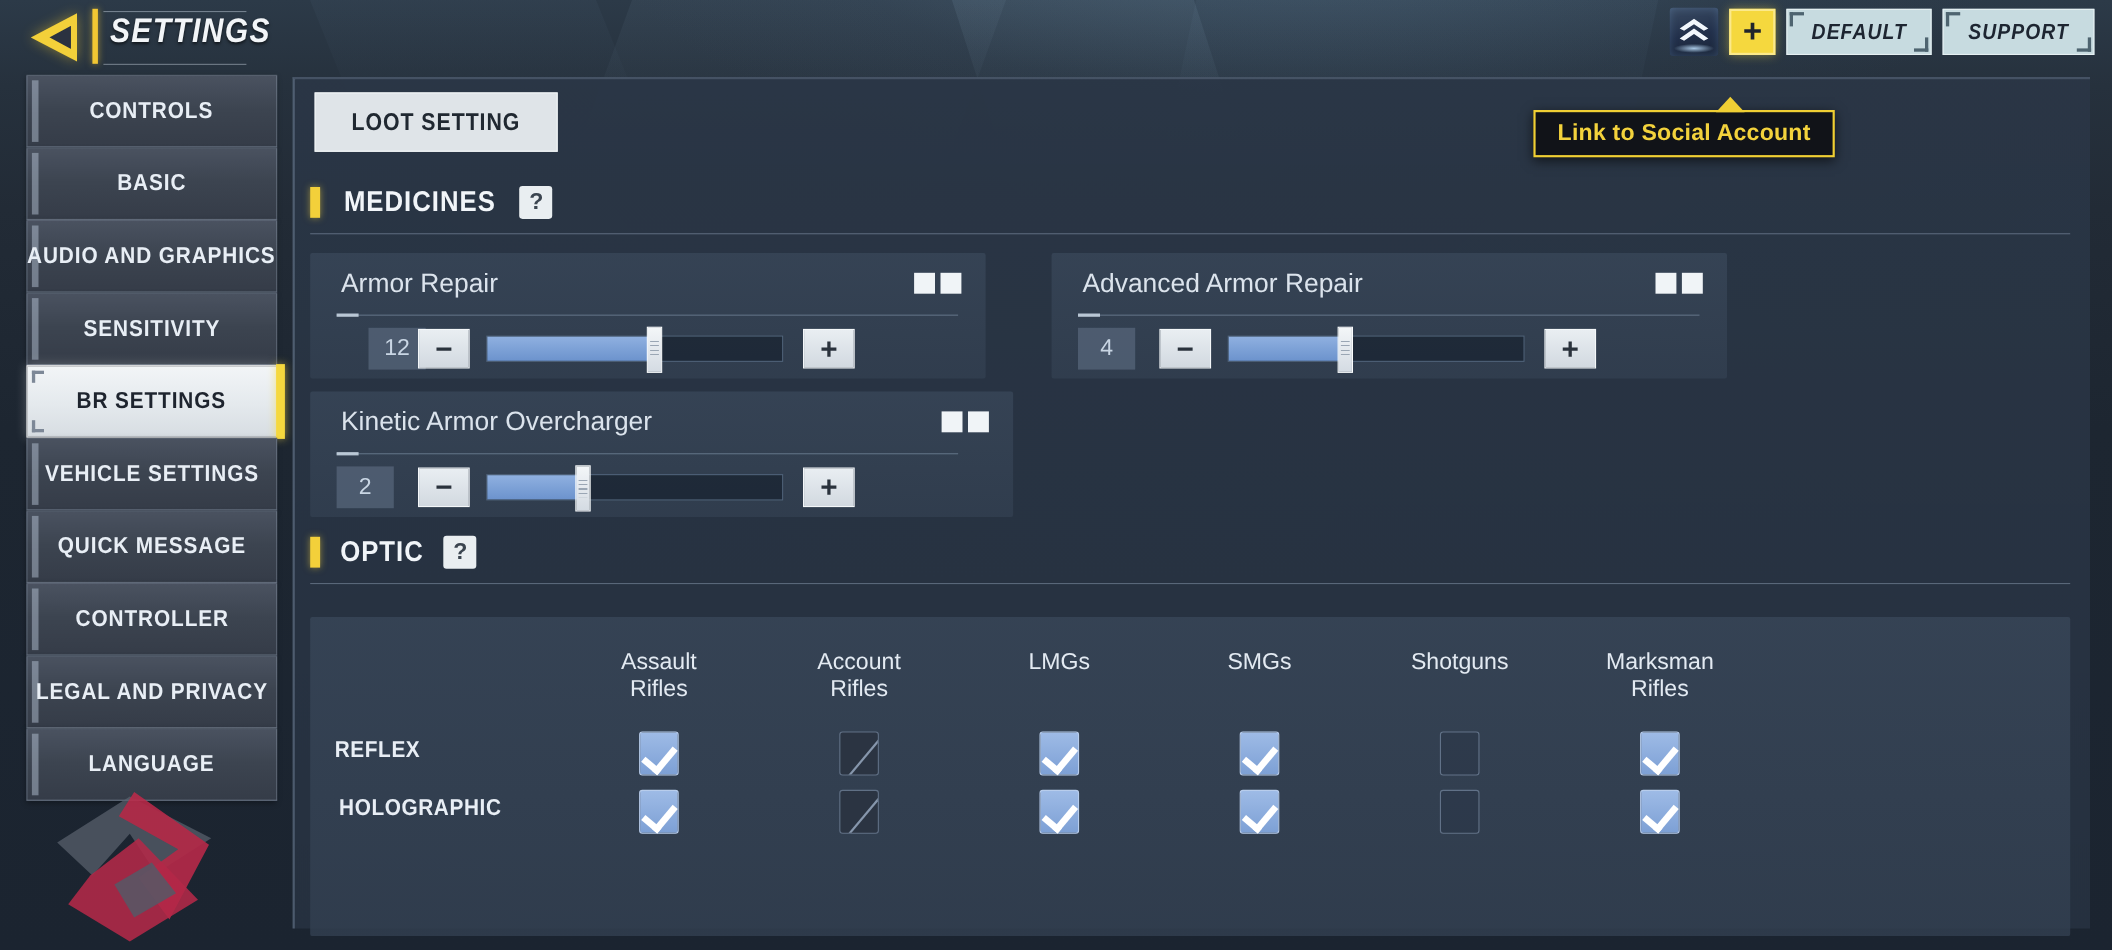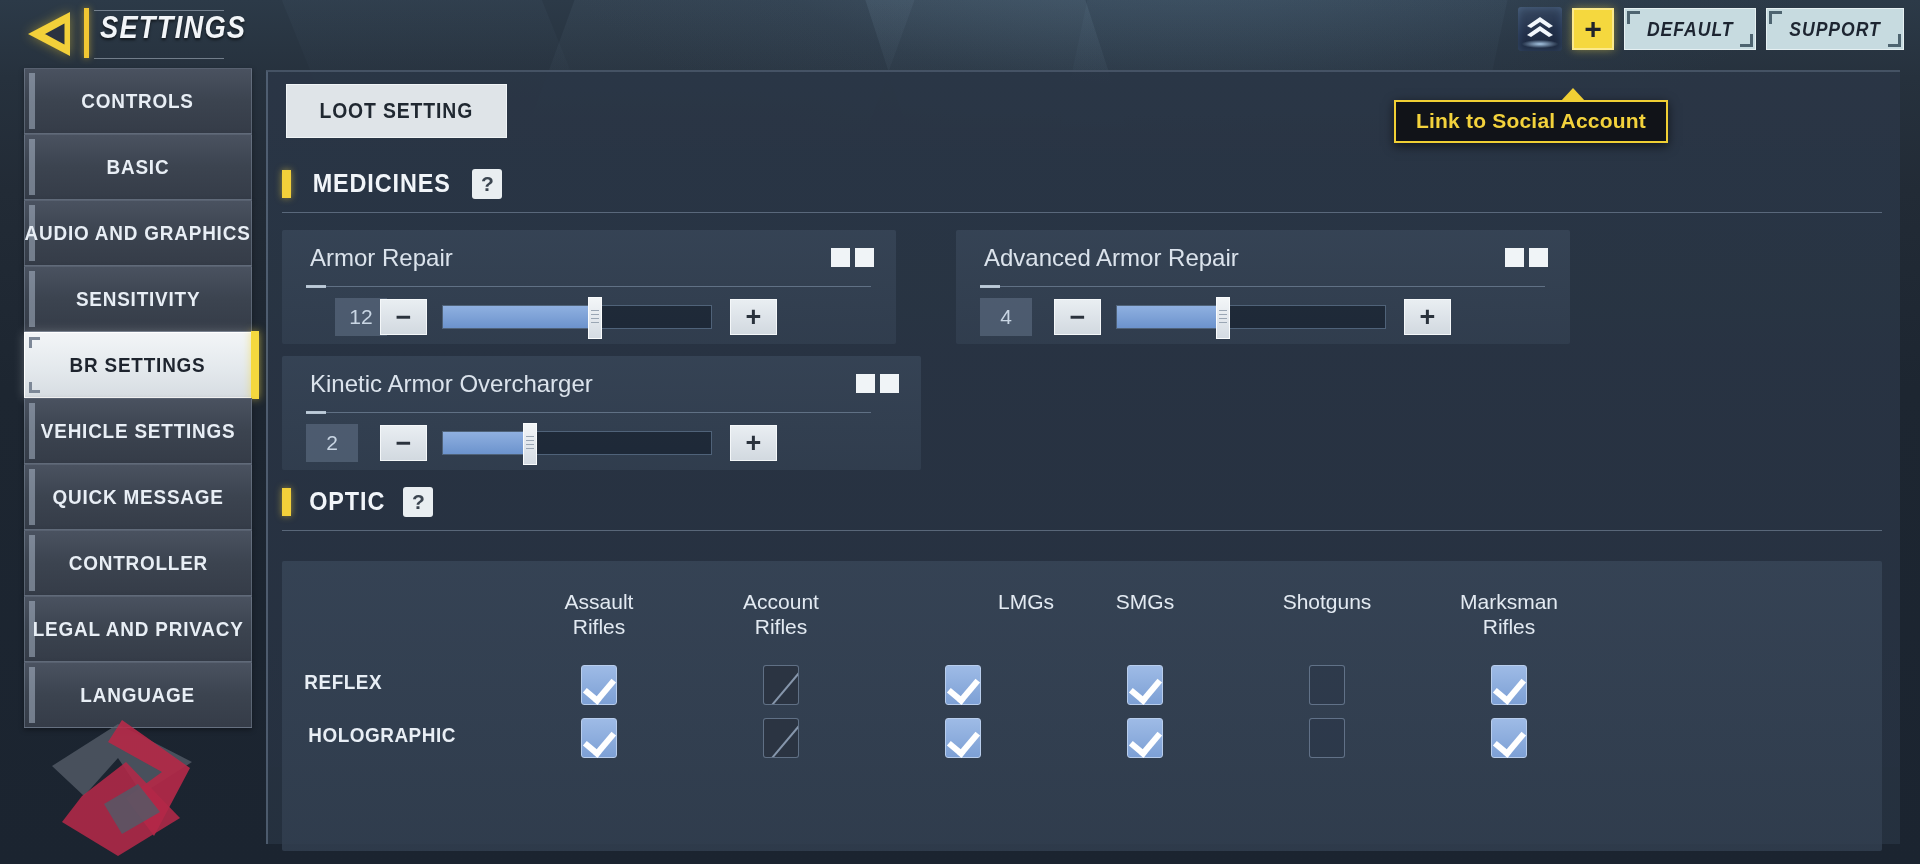--- a/index.html
+++ b/index.html
@@ -442,21 +442,21 @@
     <div class="card" style="left:14px; top:489px; width:1600px; height:290px;padding-left:29px;">
       <div class="optic-table" id="optic-table">
           <div class="col-head" style="left: 226px; top: 28px; width: 182px;">
             <div>Assault</div>
             <div>Rifles</div>
           </div>
           <div class="col-head" style="left: 408px; top: 28px; width: 182px;">
             <div>Account</div>
             <div>Rifles</div>
           </div>
-          <div class="col-head" style="left: 590px; top: 28px; width: 182px; text-align: right;">
+          <div class="col-head" style="left: 590px; top: 28px; width: 182px;">
             <div>LMGs</div>
           </div>
           <div class="col-head" style="left: 772px; top: 28px; width: 182px;">
             <div>SMGs</div>
           </div>
           <div class="col-head" style="left: 954px; top: 28px; width: 182px;">
             <div>Shotguns</div>
           </div>
           <div class="col-head" style="left: 1136px; top: 28px; width: 182px;">
             <div>Marksman</div>

